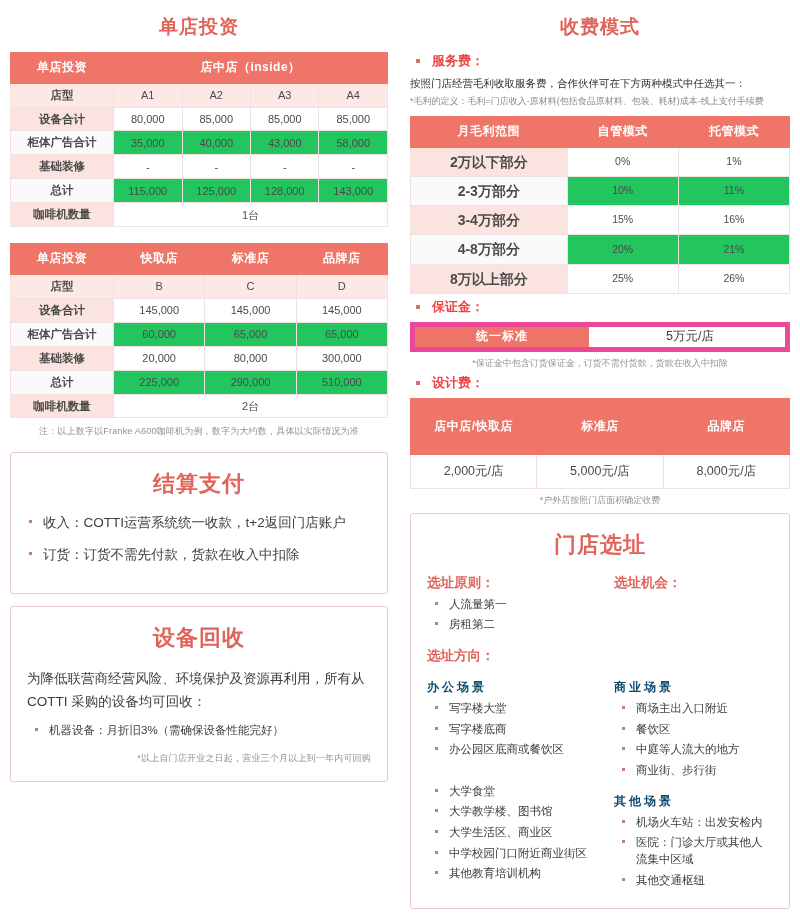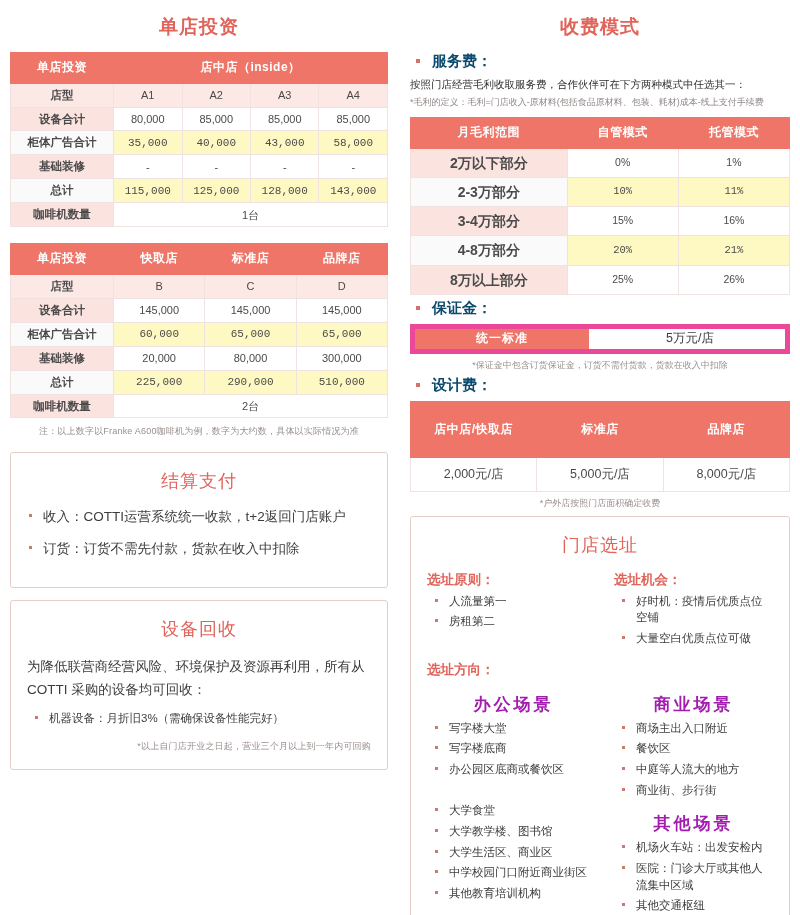--- a/index.html
+++ b/index.html
@@ -49,21 +49,21 @@
   }
   table.t td.rowhead{
     background:#fbe3df;
     font-weight:bold;
     color:#4a4a4a;
     font-size:11.5px;
   }
   table.t tr.tint td{background:#fce9e6;}
   table.t tr.alt td{background:#fafafa;}
   table.t td.val{background:#ffffff;}
-  table.t tr.alt td.val{background:#fef9c3;font-family:Liberation Mono, monospace;}
+  table.t tr.alt td.val{background:#22c55e;}
 
   .note{
     font-size:9px;
     color:#9a8f8d;
     text-align:center;
     margin:7px 0 0 0;
     letter-spacing:.2px;
   }
   .note-right{
     font-size:9px;
@@ -76,22 +76,22 @@
   .card{
     border:1px solid #e6cdca;
     border-radius:3px;
     padding:12px 16px 16px 16px;
     box-sizing:border-box;
     background:#fff;
   }
   .card-title{
     text-align:center;
     color:#e0645a;
-    font-weight:normal;
-    font-size:18px;
+    font-weight:bold;
+    font-size:22px;
     letter-spacing:1px;
     margin:4px 0 14px 0;
   }
   ul.bul{margin:0;padding:0;list-style:none;}
   ul.bul li{
     position:relative;
     padding-left:16px;
     margin-bottom:12px;
     font-size:13.5px;
     line-height:1.45;
@@ -106,23 +106,23 @@
     font-size:13.5px;
     line-height:1.75;
     color:#3d3d3d;
     margin:0 0 8px 0;
   }
   ul.bul.small li{font-size:11.5px;margin-bottom:4px;padding-left:22px;}
   ul.bul.small li:before{left:8px;top:6px;}
 
   
   .blk-head{
-    font-size:15px;
-    font-weight:bold;
-    color:#0c4a6e;
+    font-size:13px;
+    font-weight:bold;
+    color:#ef4444;
     margin:4px 0 6px 0;
     padding-left:22px;
     position:relative;
   }
   .blk-head:before{
     content:"";
     position:absolute;left:6px;top:7px;
     width:4px;height:4px;background:#d2726a;
   }
   .lead{
@@ -176,24 +176,23 @@
   .loc-card{margin-top:6px;}
   .loc-grid{display:flex;}
   .loc-col{width:50%;box-sizing:border-box;}
   .loc-h{
     color:#e0645a;
     font-weight:bold;
     font-size:13.5px;
     margin:0 0 4px 0;
   }
   .scene-h{
-    text-align:center;
-    font-weight:bold;
-    font-size:17px;
-    color:#a21caf;
+    font-weight:bold;
+    font-size:12px;
+    color:#0c4a6e;
     letter-spacing:3px;
     margin:10px 0 4px 0;
   }
   .loc-col.right-pad{padding-left:14px;}
 </style>
 </head>
 <body>
 
 <div class="page">
 
@@ -402,24 +401,20 @@
       <div class="loc-grid">
         <div class="loc-col">
           <div class="loc-h">选址原则：</div>
           <ul class="bul small">
             <li>人流量第一</li>
             <li>房租第二</li>
           </ul>
         </div>
         <div class="loc-col right-pad">
           <div class="loc-h">选址机会：</div>
-          <ul class="bul small">
-            <li>好时机：疫情后优质点位空铺</li>
-            <li>大量空白优质点位可做</li>
-          </ul>
         </div>
       </div>
 
       <div class="loc-h" style="margin-top:10px">选址方向：</div>
 
       <div class="loc-grid">
         <div class="loc-col">
           <div class="scene-h">办公场景</div>
           <ul class="bul small">
             <li>写字楼大堂</li>

